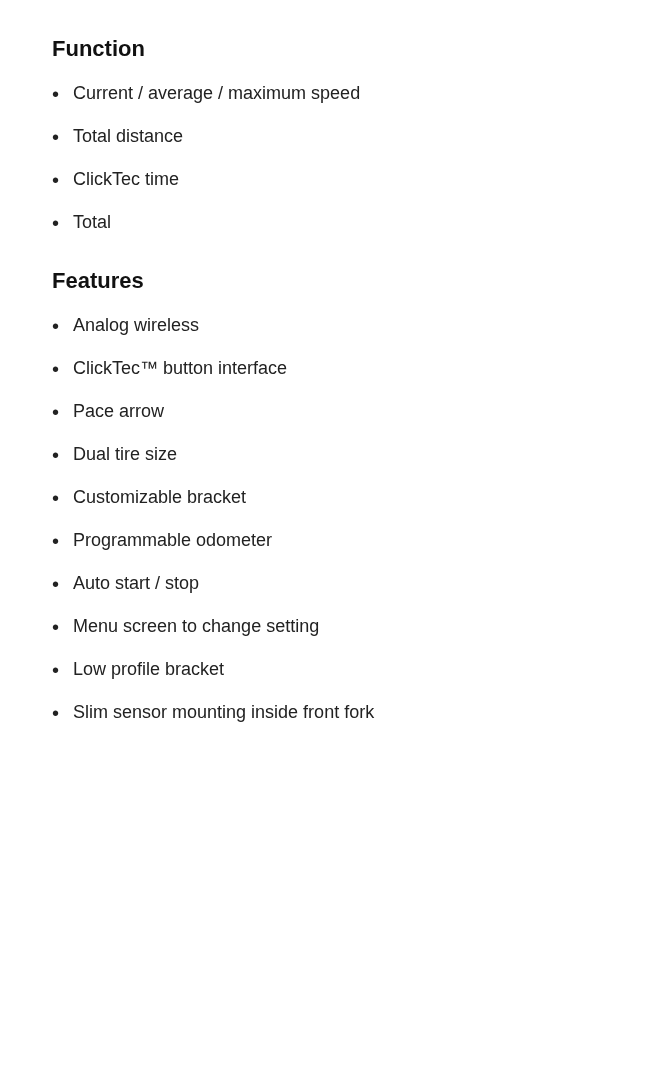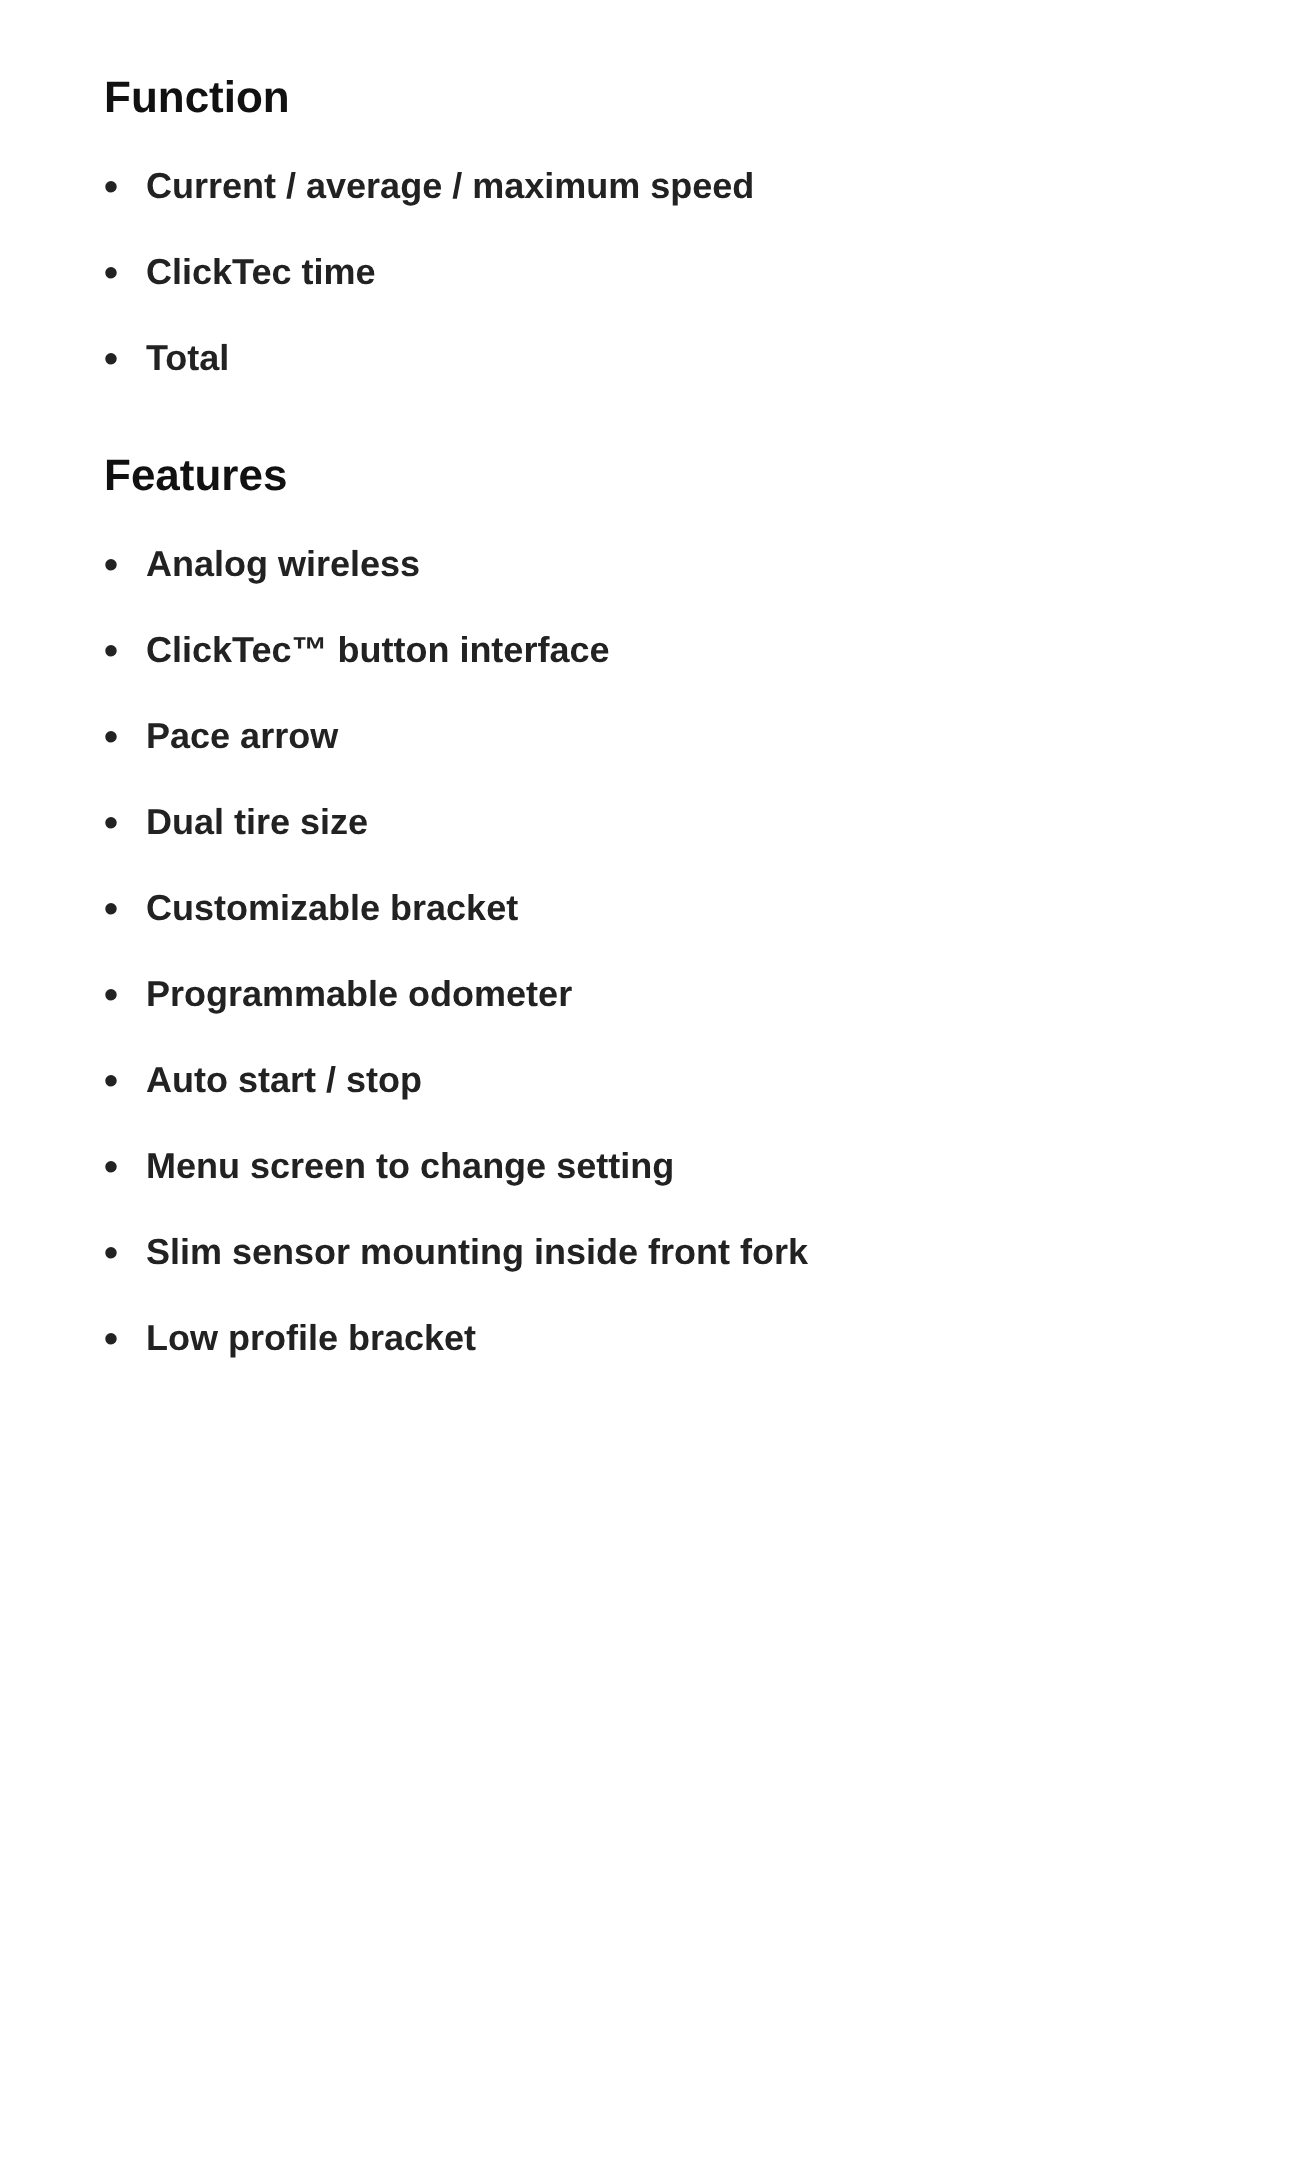--- a/index.html
+++ b/index.html
@@ -23,21 +23,20 @@
       font-size: 22px;
       margin-bottom: 18px;
       margin-top: 10px;
       color: #111111;
     }
 
     .bullet-list {
       list-style: none;
       padding: 0;
       margin: 0 0 30px 0;
-      font-weight: bold;
     }
 
     .bullet-list li {
       display: flex;
       align-items: flex-start;
       margin-bottom: 14px;
       font-size: 18px;
       color: #222222;
       line-height: 1.5;
     }
@@ -54,32 +53,33 @@
       margin-top: 10px;
     }
   </style>
 </head>
 <body>
 
 <section>
   <h2 class="section-title">Function</h2>
   <ul class="bullet-list">
   <li>Current / average / maximum speed</li>
+      <li>Total distance</li>
       <li>ClickTec time</li>
       <li>Total</li>
     </ul>
 </section>
 
 <section class="section-gap">
   <h2 class="section-title">Features</h2>
   <ul class="bullet-list">
   <li>Analog wireless</li>
       <li>ClickTec™ button interface</li>
       <li>Pace arrow</li>
       <li>Dual tire size</li>
       <li>Customizable bracket</li>
       <li>Programmable odometer</li>
       <li>Auto start / stop</li>
       <li>Menu screen to change setting</li>
+      <li>Low profile bracket</li>
       <li>Slim sensor mounting inside front fork</li>
-      <li>Low profile bracket</li>
     </ul>
 </section>
 
 </body></html>

